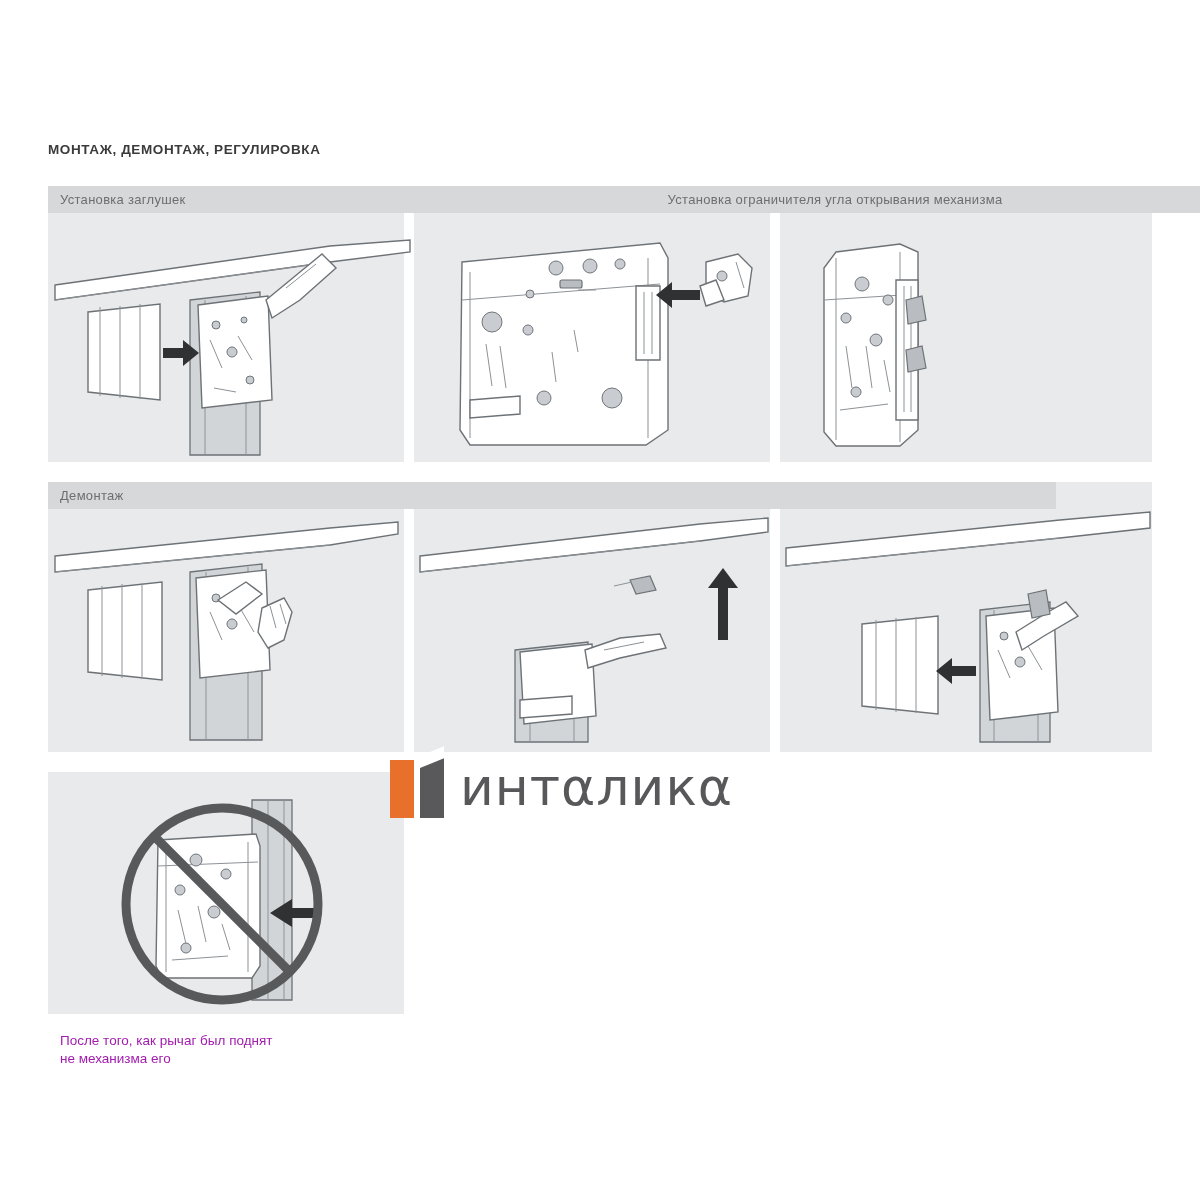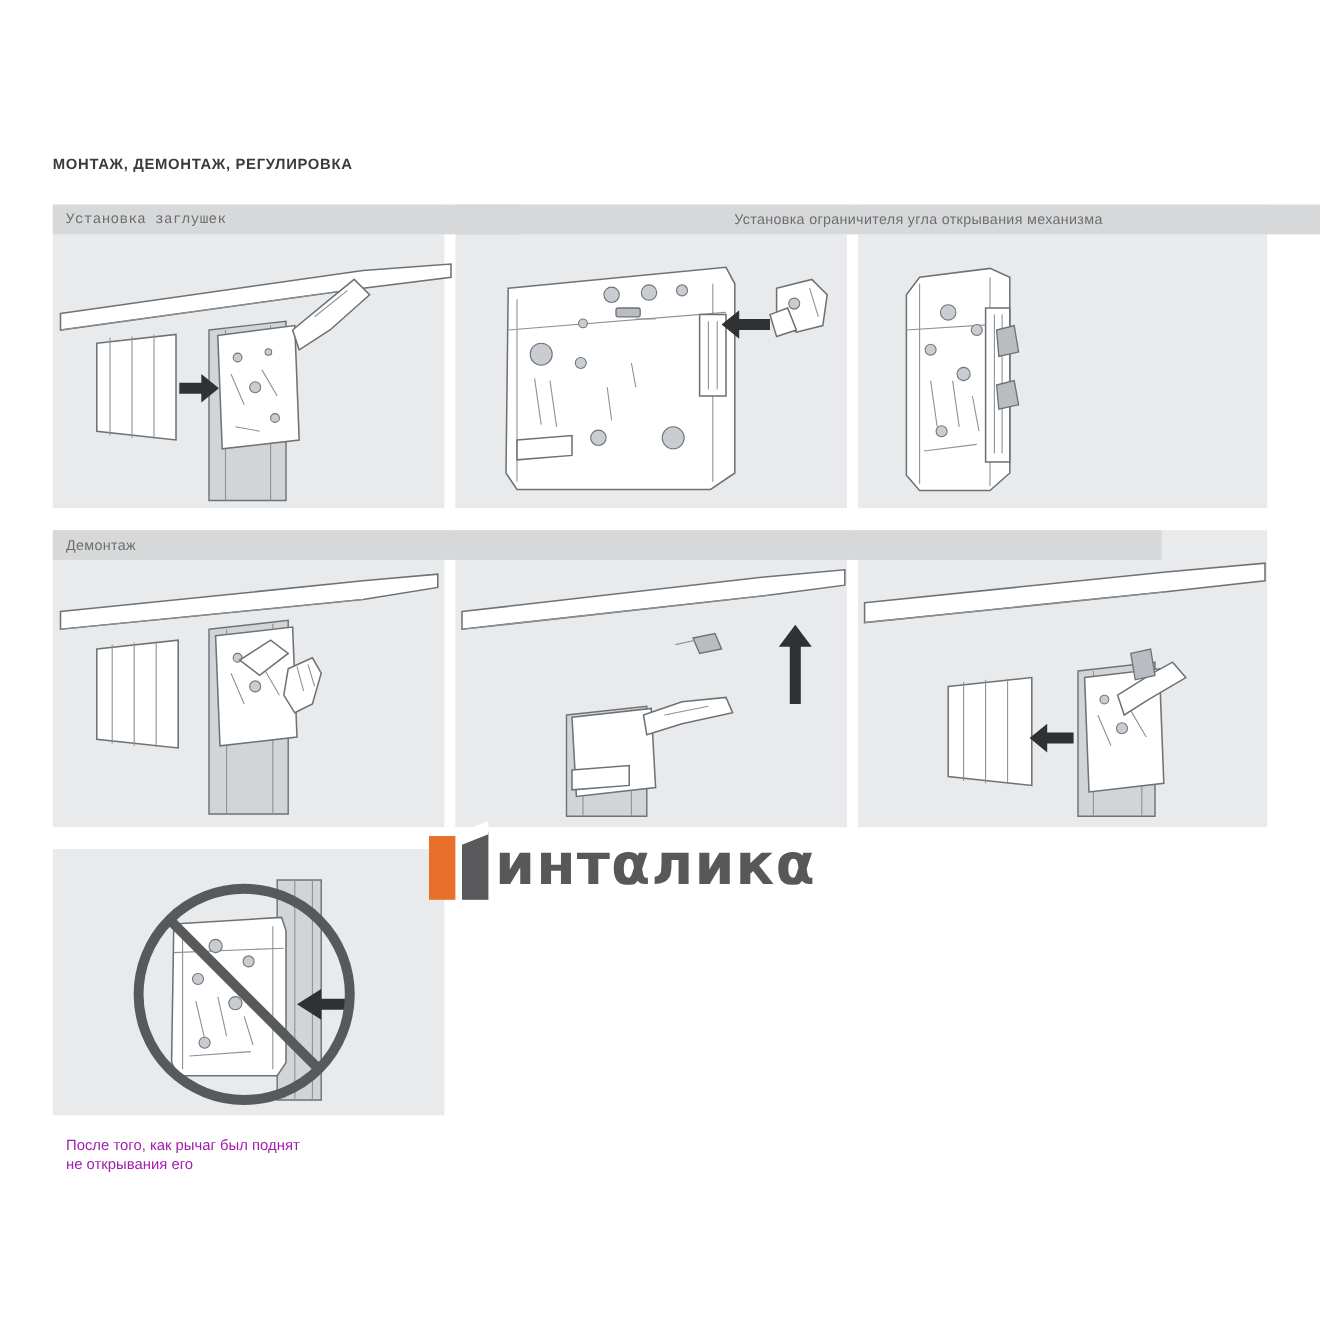--- a/index.html
+++ b/index.html
@@ -50,21 +50,21 @@
   .caption-bar {
     position: absolute;
     background: #d6d8da;
     box-sizing: border-box;
     color: #6e6e6e;
     font-size: 13px;
     letter-spacing: 0.3px;
     padding: 6px 12px;
     white-space: nowrap;
   }
-  #cap1 { left: 48px;  top: 186px; width: 423px; font-family: Liberation Mono, monospace; }
+  #cap1 { left: 48px;  top: 186px; width: 423px; }
   #cap2 { left: 414px; top: 186px; width: 842px; text-align: center; }
   #cap3 { left: 48px;  top: 482px; width: 1008px; }
 
   .note {
     position: absolute;
     left: 60px;
     top: 1032px;
     font-size: 13.5px;
     line-height: 1.35;
     color: #a21caf;
@@ -73,23 +73,22 @@
 
   
   .watermark {
     position: absolute;
     left: 390px;
     top: 752px;
     width: 420px;
     height: 70px;
     display: flex;
     align-items: center;
-    gap: 4px;
+    gap: 14px;
     pointer-events: none;
-    font-weight: bold;
   }
   .wm-mark {
     width: 56px;
     height: 62px;
     position: relative;
   }
   .wm-mark .bar-l {
     position: absolute; left: 0; top: 4px;
     width: 24px; height: 58px;
     background: #e8702a;
@@ -291,16 +290,16 @@
     <div class="wm-mark">
       <div class="bar-l"></div>
       <div class="bar-r"></div>
       <div class="notch"></div>
     </div>
     <div class="wm-text">интαликα</div>
   </div>
 
   <div class="note">
     <div>После того, как рычаг был поднят</div>
-    <div>не открывания его</div>
+    <div>не механизма его</div>
   </div>
 
 </div>
 
 </body></html>

